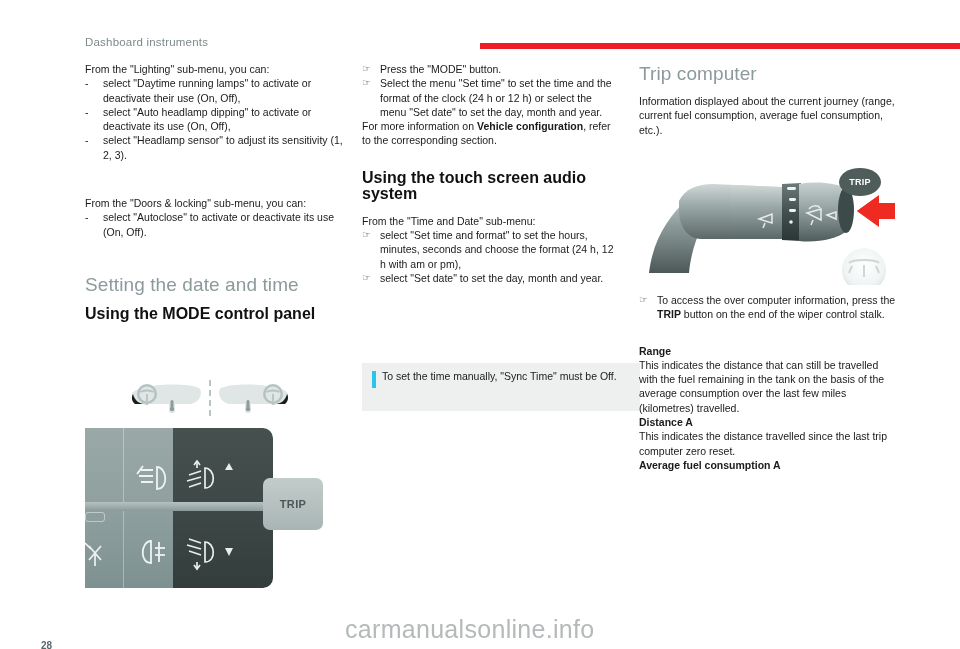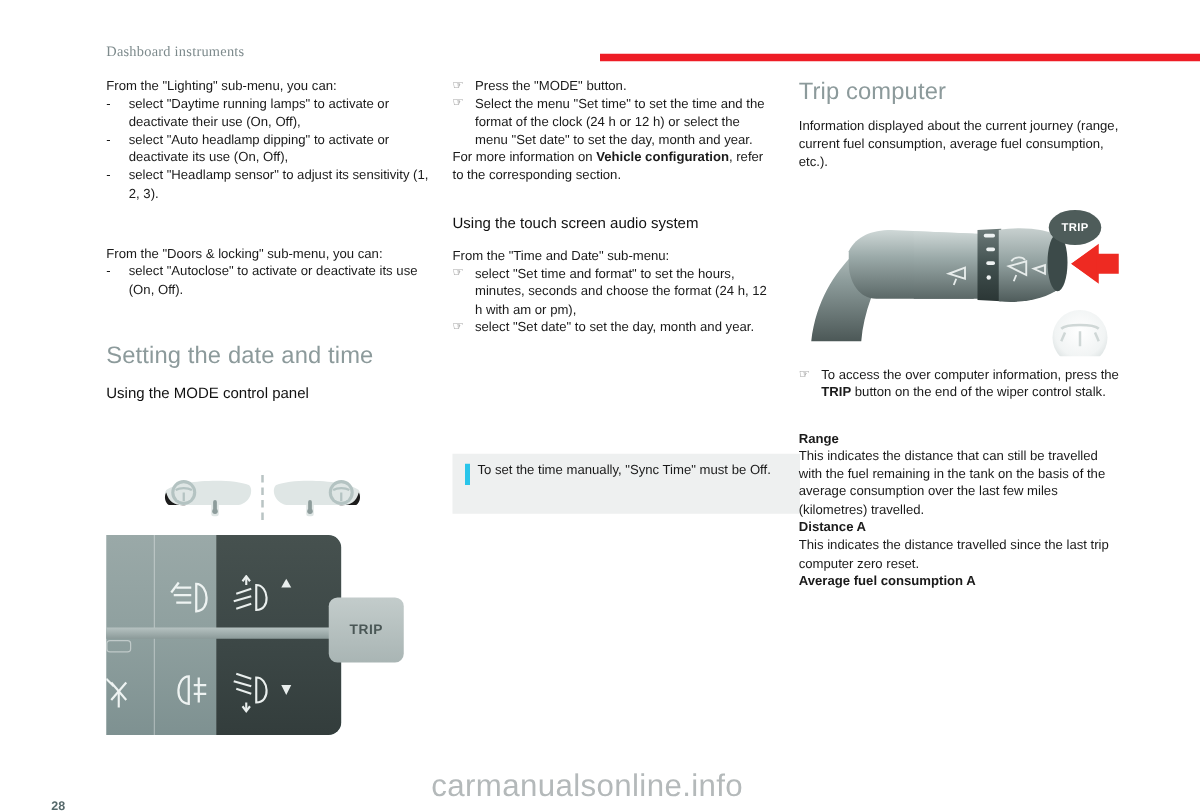--- a/index.html
+++ b/index.html
@@ -8,21 +8,20 @@
     font-family:"Liberation Sans", sans-serif;
     color:#1a1a1a;position:relative;overflow:hidden;
   }
   .page{position:absolute;inset:0;}
 
   
   .hdr-title{
     position:absolute;left:85px;top:36px;
     font-size:11.5px;letter-spacing:.2px;color:#7d8a8c;
     white-space:nowrap;
-    font-family:Liberation Serif, serif;
   }
   .hdr-rule{
     position:absolute;left:480px;top:43px;width:480px;height:6px;
     background:#ee1c25;
   }
 
   
   .col{position:absolute;top:62px;width:258px;font-size:10.5px;line-height:14.3px;}
   .col-1{left:85px;}
   .col-2{left:362px;}
@@ -43,21 +42,21 @@
     width:18px;flex:0 0 18px;color:#555;font-size:10px;line-height:14.3px;
   }
   .hand-txt{flex:1;}
 
   
   h2.sec{
     margin:0;font-size:19px;font-weight:400;color:#8c9a9b;
     line-height:23px;letter-spacing:.1px;
   }
   h3.sub{
-    margin:0;font-size:12px;font-weight:normal;color:#111;line-height:16px;
+    margin:0;font-size:16px;font-weight:bold;color:#111;line-height:16px;
   }
   .bold{font-weight:bold;}
 
   
   .note{
     position:absolute;left:362px;top:363px;width:278px;height:48px;
     background:#eef0f0;
   }
   .note-bar{
     position:absolute;left:10px;top:8px;width:4px;height:17px;background:#29c5ea;

